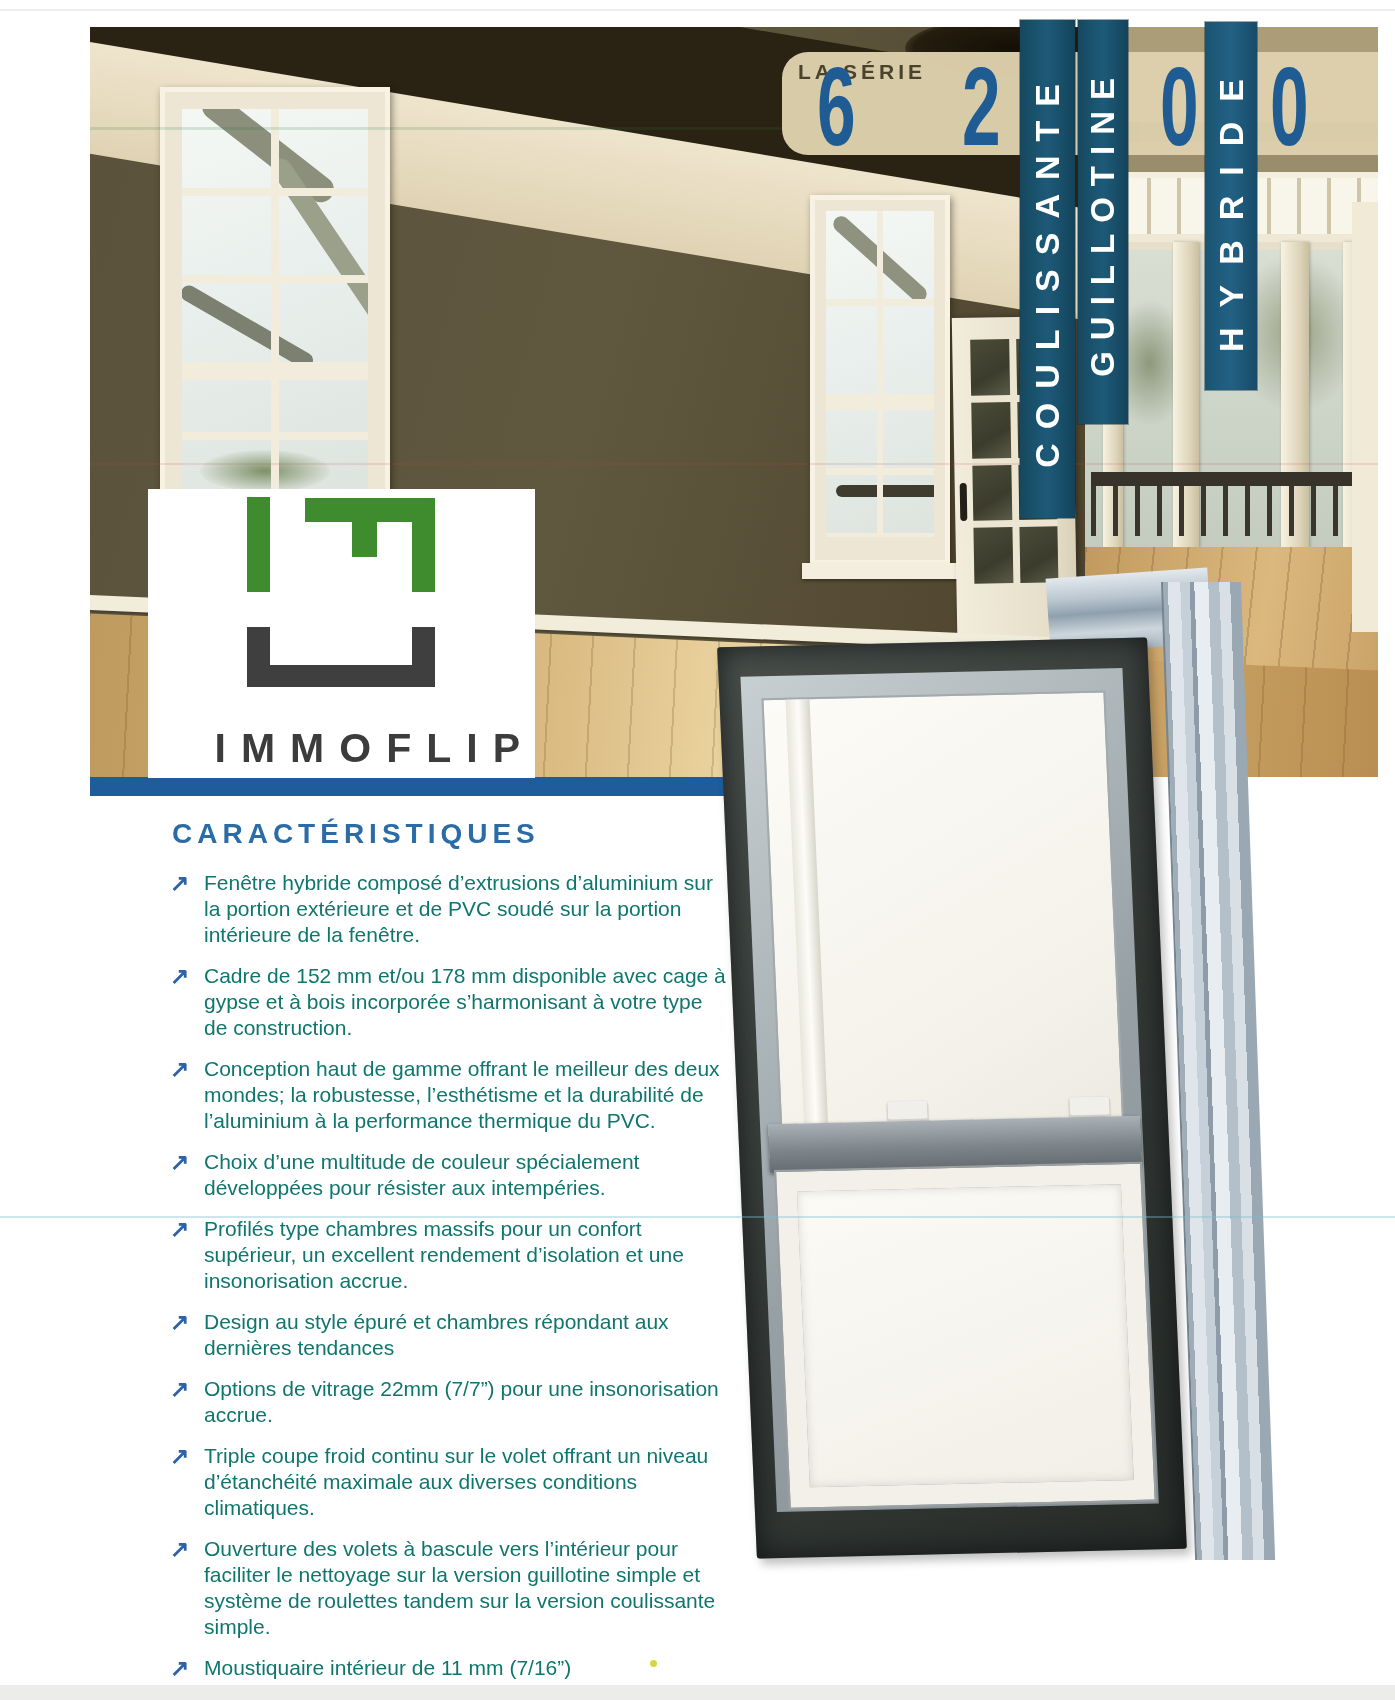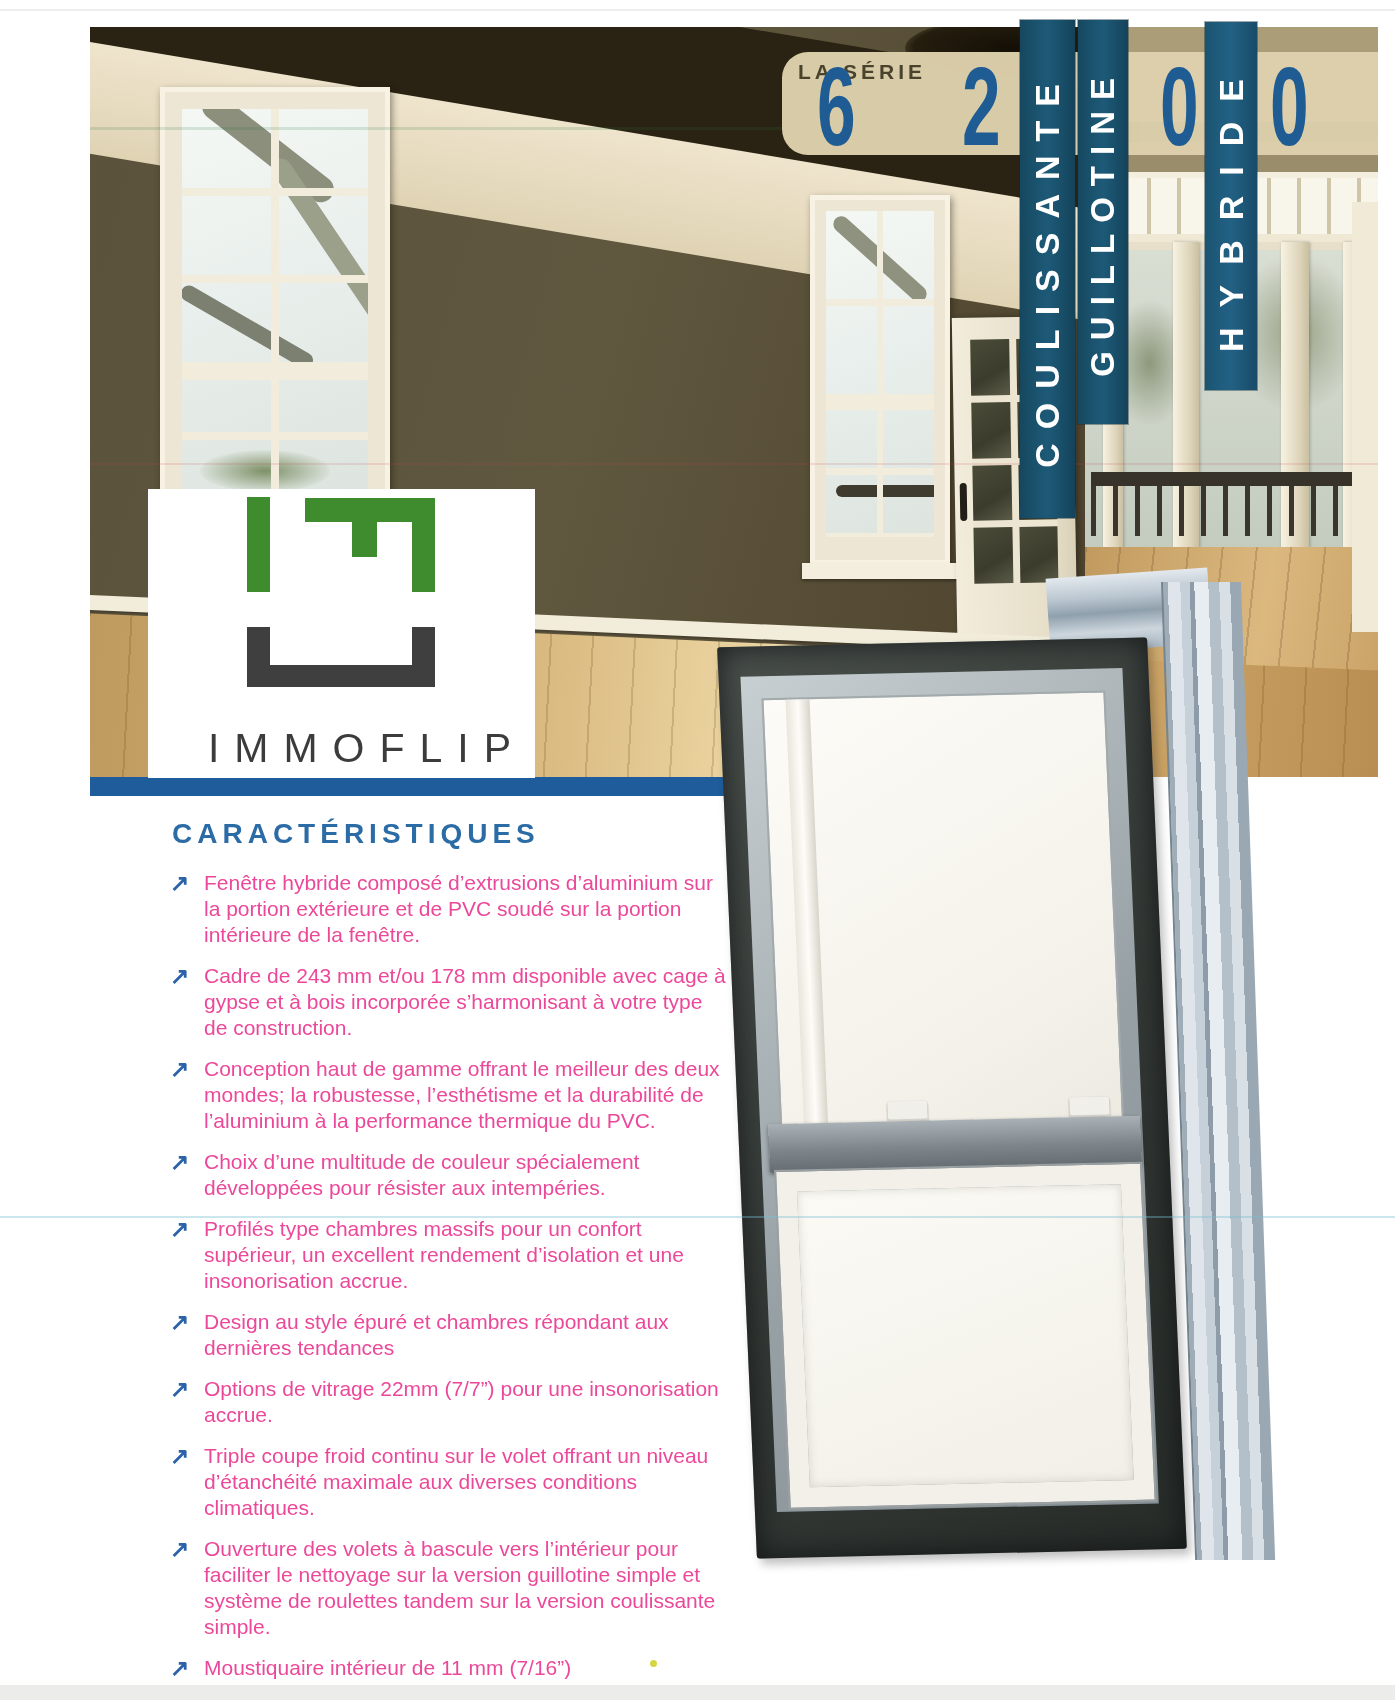--- a/index.html
+++ b/index.html
@@ -93,21 +93,21 @@
   .banner-hybride span{font-size:34px;letter-spacing:20px;}
 
   
   .blue-bar{position:absolute;left:90px;top:777px;width:656px;height:19px;background:#1e5c9b;z-index:2;}
 
   
   .logo-box{position:absolute;left:148px;top:489px;width:387px;height:289px;background:#ffffff;z-index:4;}
   .lg{position:absolute;background:#3e8c2d;}
   .lgray-u{position:absolute;left:99px;top:138px;width:188px;height:60px;box-sizing:border-box;
     border-left:23px solid #3f3f3f;border-right:23px solid #3f3f3f;border-bottom:22px solid #3f3f3f;}
-  .logo-word{position:absolute;left:0;right:0;top:236px;text-align:center;font-size:41px;font-weight:normal;
+  .logo-word{position:absolute;left:0;right:0;top:236px;text-align:right;font-size:41px;font-weight:bold;
     letter-spacing:15px;color:#3c3c3c;text-indent:15px;padding-left:36px;}
 
   
   .silver-top{position:absolute;left:1048px;top:573px;width:162px;height:76px;transform:rotate(-4deg);z-index:5;
     background:linear-gradient(180deg,#e3e9ee 0%,#b9c5cf 30%,#8fa0ad 50%,#cdd6dd 75%,#a9b6c0 100%);}
   .alu-strip{position:absolute;left:1161px;top:582px;width:78px;height:978px;z-index:5;
     transform:skewX(2deg);transform-origin:left top;border-left:2px solid #76858f;
     background:linear-gradient(90deg,#9fadb8 0 6%,#dfe5ea 6% 22%,#c6d0d8 22% 34%,#8d9ca8 34% 40%,#e8edf1 40% 58%,#b4c0c9 58% 72%,#d8dfe5 72% 86%,#9aa8b3 86% 100%);}
   .window{position:absolute;left:737px;top:642px;width:430px;height:912px;z-index:6;
     transform:rotate(-1.3deg) skewX(1.2deg);border-radius:3px;
@@ -125,21 +125,21 @@
     box-shadow:0 1px 2px rgba(0,0,0,.4), inset 0 -4px 0 #d8d7cf;}
   .botsash{position:absolute;left:36px;top:526px;right:30px;bottom:50px;box-sizing:border-box;
     border:20px solid #f2f0e8;outline:2px solid #9aa0a2;
     background:linear-gradient(160deg,#fbfaf5,#f1efe7);box-shadow:inset 0 0 10px rgba(120,120,110,.25);}
 
   
   .content{position:absolute;left:170px;top:818px;width:560px;z-index:3;}
   .heading{font-size:28px;font-weight:bold;letter-spacing:5px;color:#2b6ca6;margin:0 0 20px 2px;}
   .feature{display:flex;margin-bottom:15px;}
   .arrow{width:34px;flex:none;color:#2b62a8;font-weight:bold;font-size:23px;line-height:26px;}
-  .ftext{font-size:21px;line-height:26px;color:#ec4899;width:526px;}
+  .ftext{font-size:21px;line-height:26px;color:#0f766e;width:526px;}
 </style>
 </head>
 <body>
 
 <div class="photo">
   <div class="ceiling"></div>
   <div class="dark-clip">
     <div class="dark-wedge"></div>
   </div>
   <div class="tan-topright"></div>
@@ -255,21 +255,21 @@
 <div class="content">
   <h2 class="heading">CARACTÉRISTIQUES</h2>
   <div>
   <div class="feature">
     <span class="arrow">↗</span>
     <span class="ftext">Fenêtre hybride composé d’extrusions d’aluminium sur la portion extérieure et de PVC soudé sur la portion intérieure de la fenêtre.</span>
   </div>
 
   <div class="feature">
     <span class="arrow">↗</span>
-    <span class="ftext">Cadre de 243 mm et/ou 178 mm disponible avec cage à gypse et à bois incorporée s’harmonisant à votre type de construction.</span>
+    <span class="ftext">Cadre de 152 mm et/ou 178 mm disponible avec cage à gypse et à bois incorporée s’harmonisant à votre type de construction.</span>
   </div>
 
   <div class="feature">
     <span class="arrow">↗</span>
     <span class="ftext">Conception haut de gamme offrant le meilleur des deux mondes; la robustesse, l’esthétisme et la durabilité de l’aluminium à la performance thermique du PVC.</span>
   </div>
 
   <div class="feature">
     <span class="arrow">↗</span>
     <span class="ftext">Choix d’une multitude de couleur spécialement développées pour résister aux intempéries.</span>

